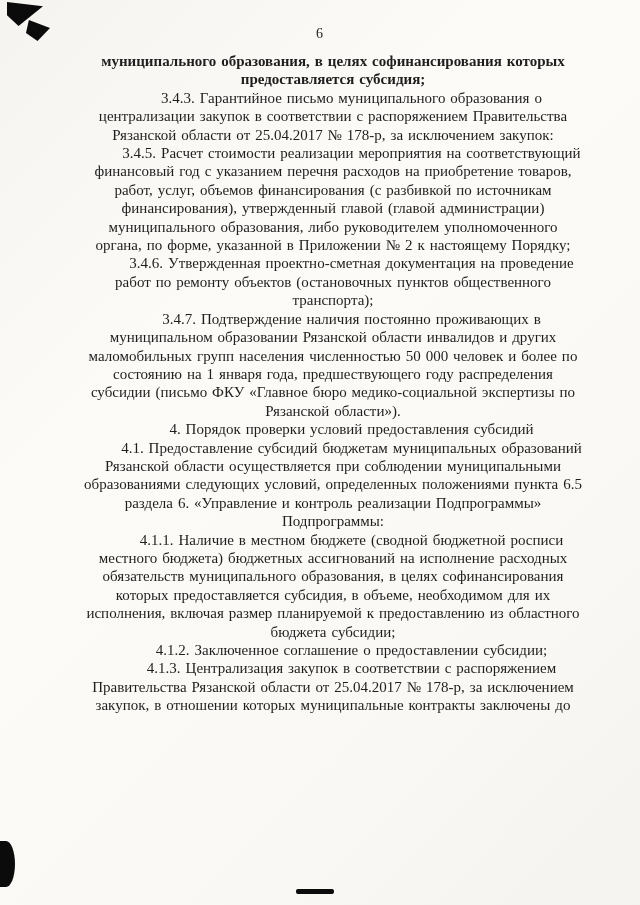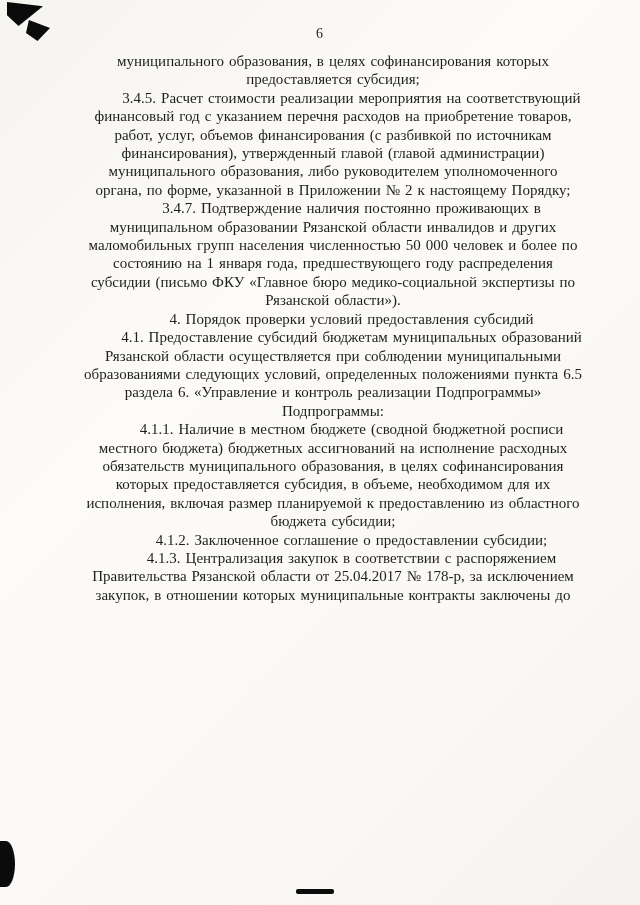--- a/index.html
+++ b/index.html
@@ -40,20 +40,21 @@
     text-align: justify;
   }
   p.para {
     margin: 0;
     text-indent: 37px;
     word-spacing: 1.2px;
     text-align: center;
   }
   p.para.no-indent {
     text-indent: 0;
+    font-weight: bold;
   }
   .heading {
     margin: 17px 0;
     text-align: center;
     text-indent: 0;
     font-weight: 400;
     font-size: 15px;
   }
   .artifact {
     position: absolute;
@@ -93,21 +94,23 @@
 
 <div class="page">
 
   <div class="artifact tl1"></div>
   <div class="artifact tl2"></div>
 
   <div class="page-number">6</div>
 
   <div class="content">
     <p class="para no-indent">муниципального образования, в целях софинансирования которых предоставляется субсидия;</p>
+    <p class="para">3.4.3. Гарантийное письмо муниципального образования о централизации закупок в соответствии с распоряжением Правительства Рязанской области от 25.04.2017 № 178-р, за исключением закупок:</p>
     <p class="para">3.4.5. Расчет стоимости реализации мероприятия на соответствующий финансовый год с указанием перечня расходов на приобретение товаров, работ, услуг, объемов финансирования (с разбивкой по источникам финансирования), утвержденный главой (главой администрации) муниципального образования, либо руководителем уполномоченного органа, по форме, указанной в Приложении № 2 к настоящему Порядку;</p>
+    <p class="para">3.4.6. Утвержденная проектно-сметная документация на проведение работ по ремонту объектов (остановочных пунктов общественного транспорта);</p>
     <p class="para">3.4.7. Подтверждение наличия постоянно проживающих в муниципальном образовании Рязанской области инвалидов и других маломобильных групп населения численностью 50 000 человек и более по состоянию на 1 января года, предшествующего году распределения субсидии (письмо ФКУ «Главное бюро медико-социальной экспертизы по Рязанской области»).</p>
     <p class="para heading">4. Порядок проверки условий предоставления субсидий</p>
     <p class="para">4.1. Предоставление субсидий бюджетам муниципальных образований Рязанской области осуществляется при соблюдении муниципальными образованиями следующих условий, определенных положениями пункта 6.5 раздела 6. «Управление и контроль реализации Подпрограммы» Подпрограммы:</p>
     <p class="para">4.1.1. Наличие в местном бюджете (сводной бюджетной росписи местного бюджета) бюджетных ассигнований на исполнение расходных обязательств муниципального образования, в целях софинансирования которых предоставляется субсидия, в объеме, необходимом для их исполнения, включая размер планируемой к предоставлению из областного бюджета субсидии;</p>
     <p class="para">4.1.2. Заключенное соглашение о предоставлении субсидии;</p>
     <p class="para">4.1.3. Централизация закупок в соответствии с распоряжением Правительства Рязанской области от 25.04.2017 № 178-р, за исключением закупок, в отношении которых муниципальные контракты заключены до</p>
   </div>
 
   <div class="artifact bl"></div>
   <div class="artifact bc"></div>

